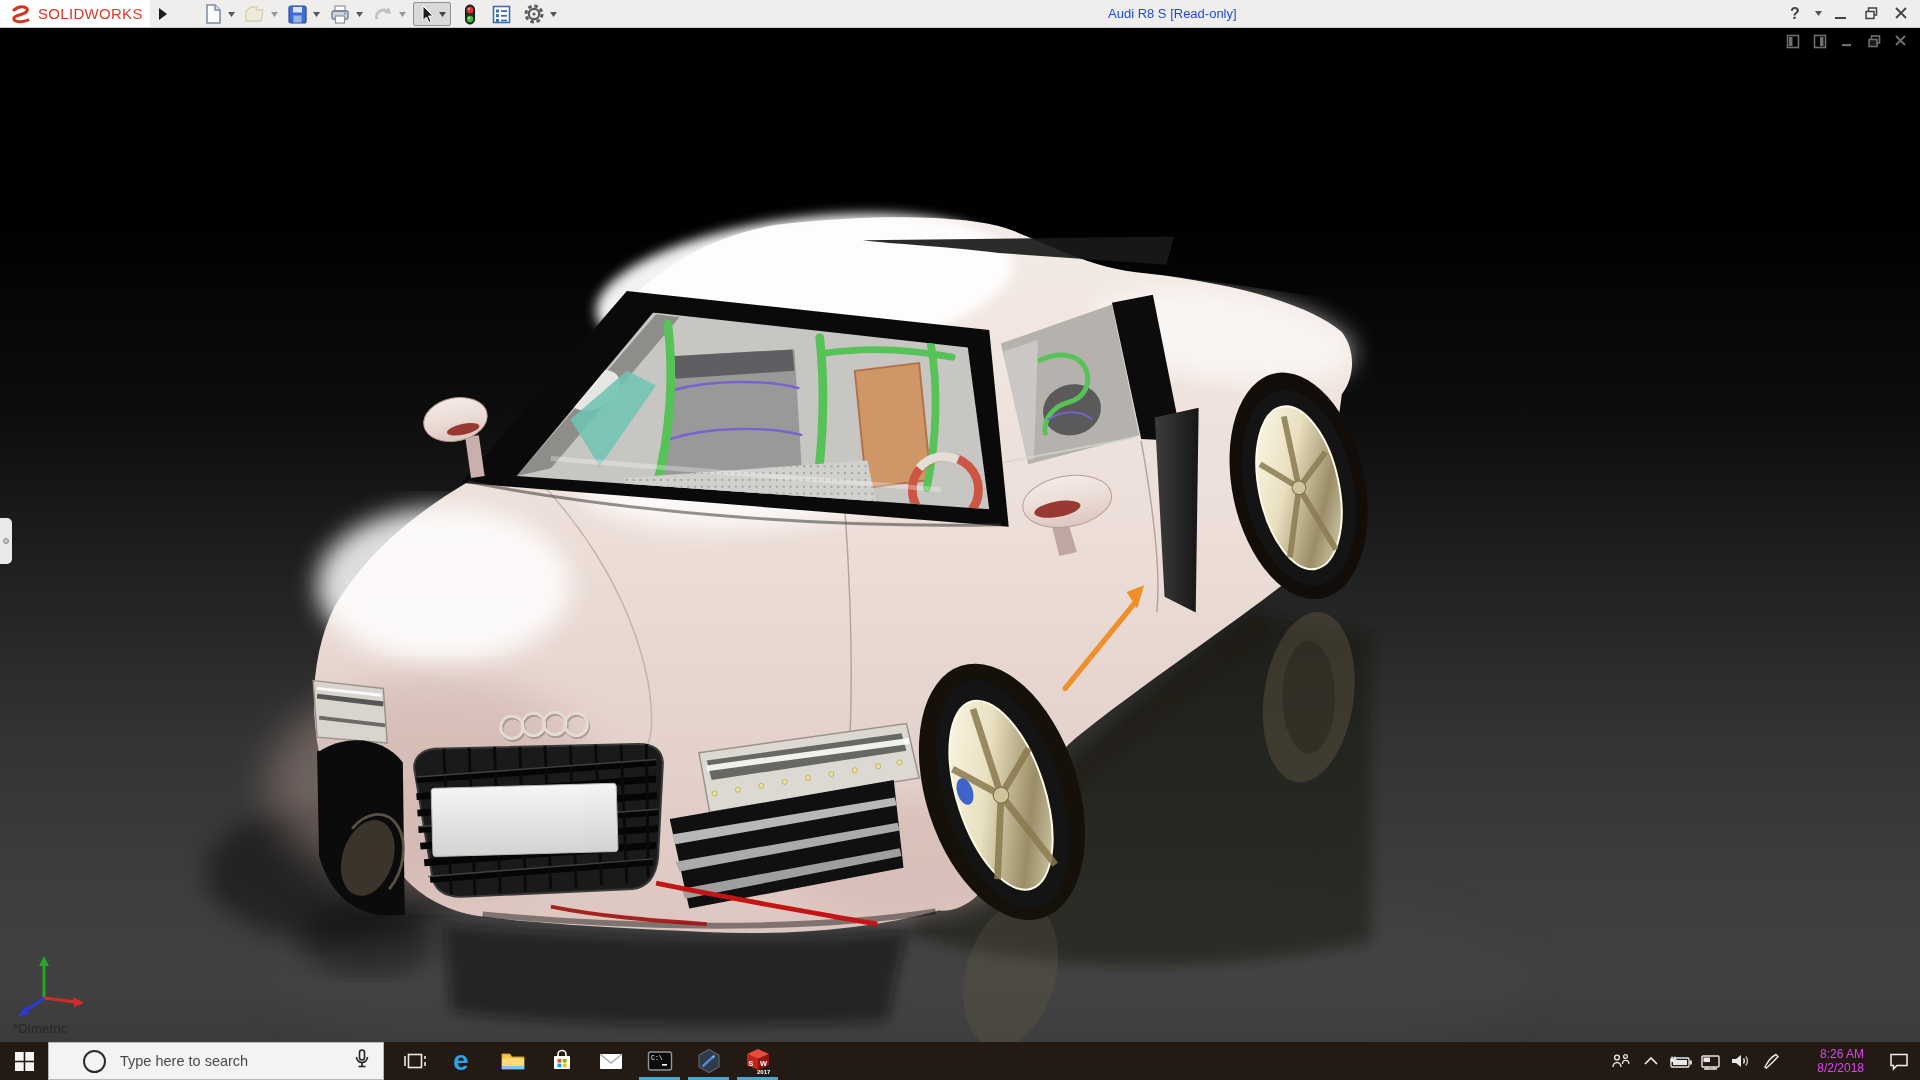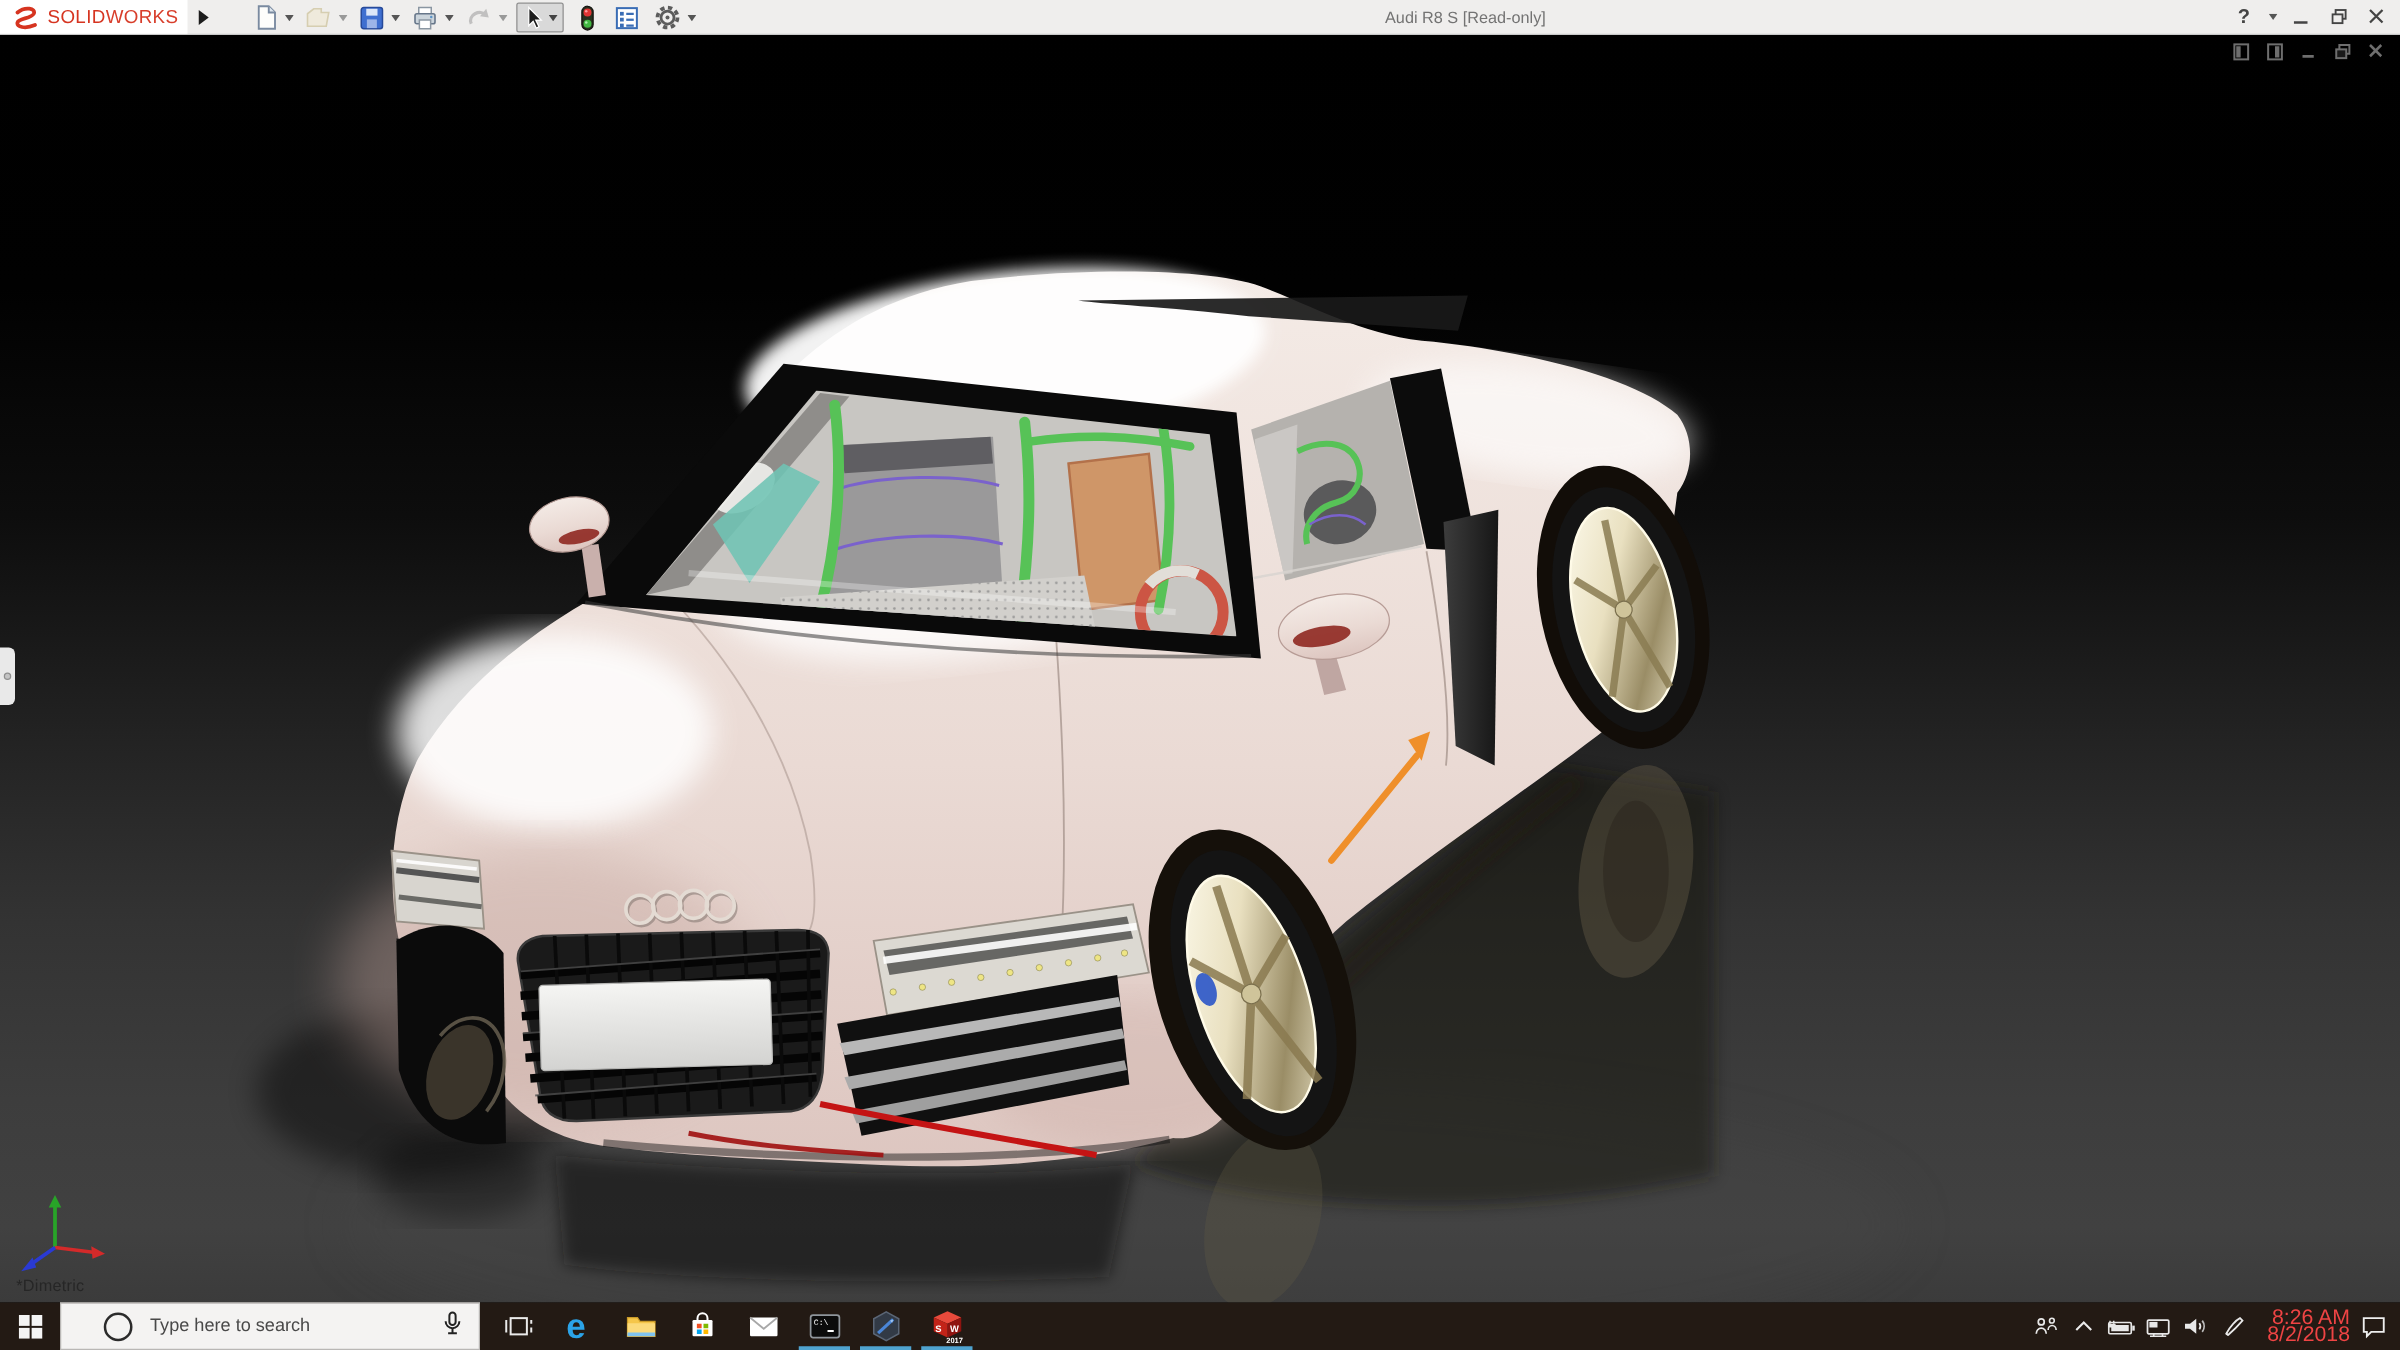--- a/index.html
+++ b/index.html
@@ -13,21 +13,21 @@
            display:flex;align-items:center;padding-left:8px;box-sizing:border-box;}
   .logoText{font-size:15px;color:#d63420;letter-spacing:.3px;margin-left:4px;white-space:nowrap;}
   .logoText b{font-weight:400;}
   .logoText span{font-weight:400;opacity:.95;text-align:center;}
   #playBtn{position:absolute;left:155px;top:3px;width:16px;height:21px;display:flex;align-items:center;justify-content:center;cursor:default;}
   #toolbar{position:absolute;left:200px;top:2px;height:24px;display:flex;align-items:center;}
   .tbtn{height:22px;display:flex;align-items:center;justify-content:center;padding:0 2px;margin:0 1px;}
   .tbtn.disabled{opacity:.45;}
   .tbtn.pressed{background:#d9d9d9;border:1px solid #909090;border-radius:2px;}
   .caret{width:11px;height:22px;display:flex;align-items:center;justify-content:center;margin-right:4px;}
-  #docTitle{position:absolute;left:1108px;top:6px;font-size:13px;color:#737373;}
+  #docTitle{position:absolute;left:1108px;top:6px;font-size:13px;color:#1d4ed8;}
   #winBtns{position:absolute;right:6px;top:0;height:27px;display:flex;align-items:center;gap:4px;}
   .wbtn{width:26px;height:24px;display:flex;align-items:center;justify-content:center;color:#444;font-size:14px;}
 
   
   #viewport{position:absolute;left:0;top:27px;width:1920px;height:1015px;
             background:linear-gradient(180deg,#000 0%,#010101 20%,#0d0d0d 38%,#222 55%,#333 70%,#3d3d3d 84%,#414141 94%,#3b3b3b 100%);
             z-index:1;}
   #scene{position:absolute;left:0;top:0;}
   #childCtrls{position:absolute;right:10px;top:6px;display:flex;gap:9px;align-items:center;z-index:5;}
   .cbtn{width:18px;height:16px;display:flex;align-items:center;justify-content:center;}
@@ -44,21 +44,21 @@
   #searchBox{position:absolute;left:48px;top:0;width:336px;height:38px;background:#f4f3f2;
              border:1px solid #b9b7b5;box-sizing:border-box;display:flex;align-items:center;padding-left:21px;}
   #searchBox .circle{width:19px;height:19px;border:2.5px solid #2b2b2b;border-radius:50%;margin-left:13px;}
   #searchBox .ph{font-size:14.5px;color:#494949;margin-left:14px;flex:1;}
   #searchBox .mic{margin-right:12px;}
   #taskIcons{position:absolute;left:390px;top:0;height:38px;display:flex;}
   .tkslot{width:49px;height:38px;position:relative;display:flex;align-items:center;justify-content:center;}
   .runbar{position:absolute;left:4px;bottom:0;width:41px;height:3px;background:#4fa3cf;}
   #tray{position:absolute;right:0;top:0;height:38px;display:flex;align-items:center;}
   .trayIc{width:30px;height:38px;display:flex;align-items:center;justify-content:center;}
-  #clock{width:72px;text-align:right;color:#ef4444;font-size:17px;line-height:14px;margin:0 0 0 6px;}
+  #clock{width:72px;text-align:right;color:#d946ef;font-size:12px;line-height:14px;margin:0 16px 0 6px;}
   #actionCenter{width:38px;height:38px;display:flex;align-items:center;justify-content:center;margin-right:2px;}
 </style>
 </head>
 <body>
 
 <div id="screen">
 
   <div id="viewport">
 
     <svg id="scene" width="1920" height="1015" viewBox="0 27 1920 1042">

